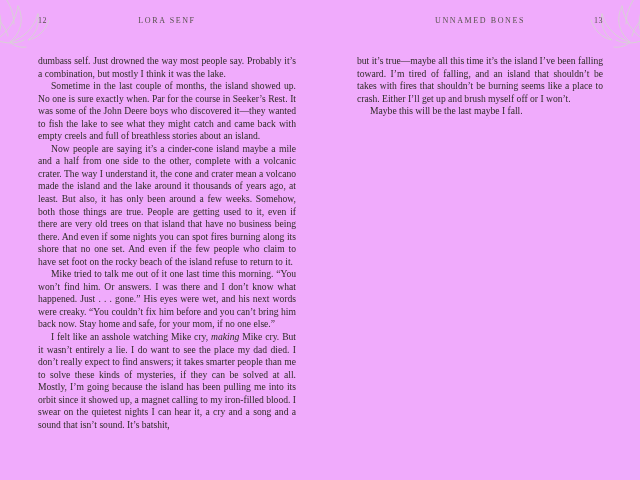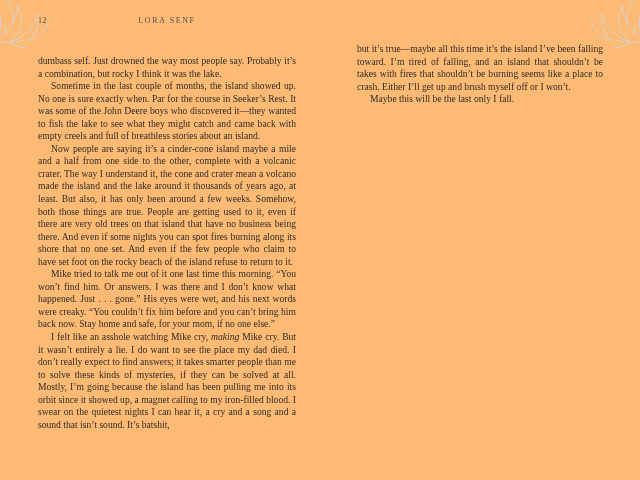--- a/index.html
+++ b/index.html
@@ -10,21 +10,21 @@
   body {
     width: 640px;
     height: 480px;
     overflow: hidden;
     position: relative;
     font-family: "Liberation Serif", "DejaVu Serif", serif;
   }
   .spread {
     position: absolute;
     inset: 0;
-    background: #fdba74;
+    background: #f0abfc;
   }
   
   .corner {
     position: absolute;
     top: -4px;
     pointer-events: none;
   }
   .corner-left  { left: -6px; }
   .corner-right { right: -6px; transform: scaleX(-1); }
 
@@ -93,28 +93,32 @@
       <path d="M16,46 C20,50 26,52 32,51"></path>
     </g>
   </svg>
 
   <section class="page page-left">
     <header class="pagehead">
       <span class="pagenum pagenum-left">12</span>
       <span class="running">LORA SENF</span>
     </header>
     <div class="bodytext">
-      <p>dumbass self. Just drowned the way most people say. Probably it’s a combination, but rocky I think it was the lake.</p>
+      <p>dumbass self. Just drowned the way most people say. Probably it’s a combination, but mostly I think it was the lake.</p>
       <p class="indent">Sometime in the last couple of months, the island showed up. No one is sure exactly when. Par for the course in Seeker’s Rest. It was some of the John Deere boys who discovered it—they wanted to fish the lake to see what they might catch and came back with empty creels and full of breathless stories about an island.</p>
       <p class="indent">Now people are saying it’s a cinder-cone island maybe a mile and a half from one side to the other, complete with a volcanic crater. The way I understand it, the cone and crater mean a volcano made the island and the lake around it thousands of years ago, at least. But also, it has only been around a few weeks. Somehow, both those things are true. People are getting used to it, even if there are very old trees on that island that have no business being there. And even if some nights you can spot fires burning along its shore that no one set. And even if the few people who claim to have set foot on the rocky beach of the island refuse to return to it.</p>
       <p class="indent">Mike tried to talk me out of it one last time this morning. “You won’t find him. Or answers. I was there and I don’t know what happened. Just . . . gone.” His eyes were wet, and his next words were creaky. “You couldn’t fix him before and you can’t bring him back now. Stay home and safe, for your mom, if no one else.”</p>
       <p class="indent"><span>I felt like an asshole watching Mike cry, </span><em>making</em><span> Mike cry. But it wasn’t entirely a lie. I do want to see the place my dad died. I don’t really expect to find answers; it takes smarter people than me to solve these kinds of mysteries, if they can be solved at all. Mostly, I’m going because the island has been pulling me into its orbit since it showed up, a magnet calling to my iron-filled blood. I swear on the quietest nights I can hear it, a cry and a song and a sound that isn’t sound. It’s batshit,</span></p>
     </div>
   </section>
 
   <section class="page page-right">
+    <header class="pagehead">
+      <span class="running">UNNAMED BONES</span>
+      <span class="pagenum pagenum-right">13</span>
+    </header>
     <div class="bodytext">
       <p>but it’s true—maybe all this time it’s the island I’ve been falling toward. I’m tired of falling, and an island that shouldn’t be takes with fires that shouldn’t be burning seems like a place to crash. Either I’ll get up and brush myself off or I won’t.</p>
-      <p class="indent">Maybe this will be the last only I fall.</p>
+      <p class="indent">Maybe this will be the last maybe I fall.</p>
     </div>
   </section>
 
 </div>
 
 </body></html>

